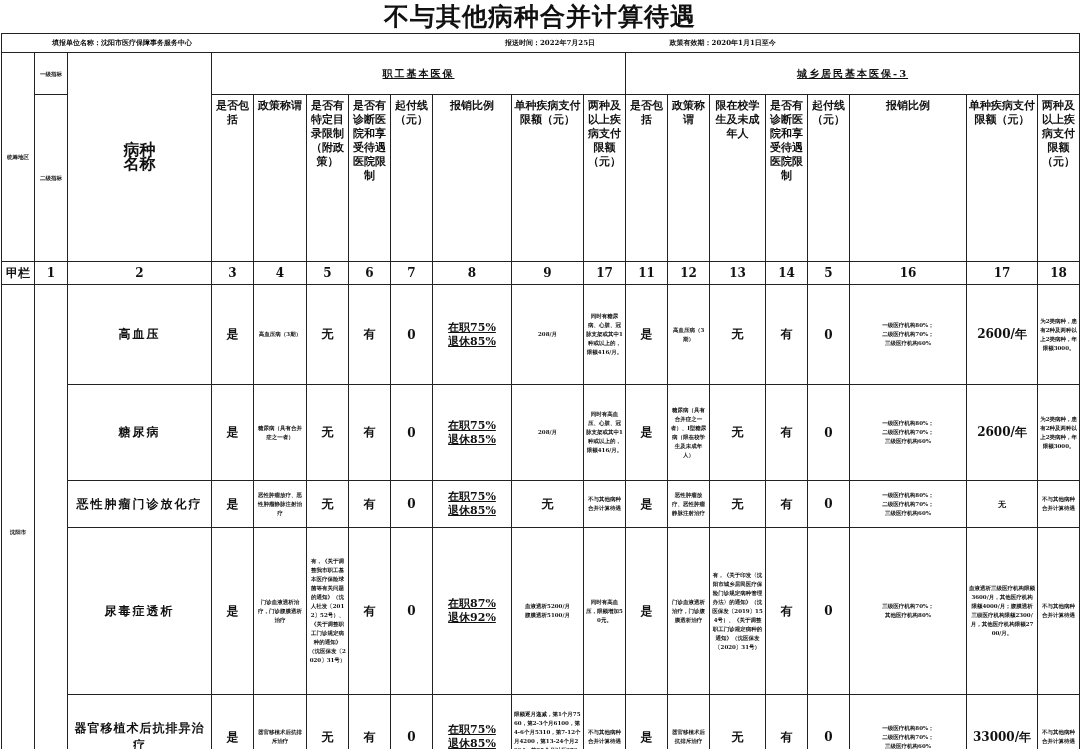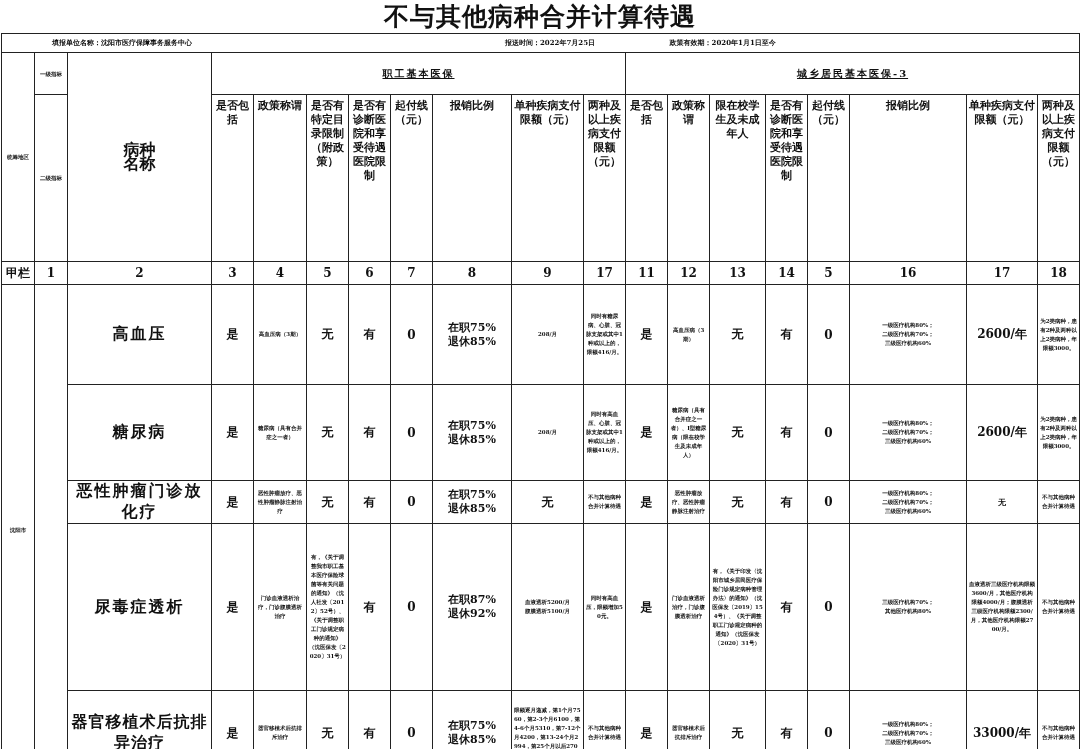--- a/index.html
+++ b/index.html
@@ -10,22 +10,22 @@
   .info td { height:18px; font-size:7px; }
   .info .l { text-align:left; padding-left:50px; border-right:none; }
   .info .m { border-left:none; border-right:none; }
   .info .r { border-left:none; text-align:left; }
   .grp { font-size:10px; height:41px; letter-spacing:2px;text-decoration:underline; }
   .tiny { font-size:5.5px; line-height:8px; font-weight:bold; }
   .hdr { font-size:11px; line-height:14px; vertical-align:top !important; padding-top:4px !important; }
   .num td { font-size:12px; height:22px; }
   .big { font-size:12px; }
   .xs { font-size:5.5px; line-height:9px; }
-  .name { font-size:16px; letter-spacing:2px; }
-  .rate { font-size:11px; line-height:14px; }
+  .name { font-size:12px; letter-spacing:2px; }
+  .rate { font-size:11px; line-height:14px;text-decoration:underline; }
   .lim { font-size:12px; }
 </style>
 </head>
 <body>
 
 <div class="title">不与其他病种合并计算待遇</div>
 
 <table class="grid">
   <colgroup>
     <col style="width:33px">
@@ -148,21 +148,21 @@
     <td class="big">无</td>
     <td class="big">有</td>
     <td class="big">0</td>
     <td class="xs" style="white-space:pre-line">一级医疗机构80%；
 二级医疗机构70%；
 三级医疗机构60%</td>
     <td class="lim">2600/年</td>
     <td class="xs">为2类病种，患有2种及两种以上2类病种，年限额3000。</td>
   </tr>
 
-  <tr style="height:31px">
+  <tr style="height:47px">
     <td class="name">恶性肿瘤门诊放化疗</td>
     <td class="big">是</td>
     <td class="xs">恶性肿瘤放疗、恶性肿瘤静脉注射治疗</td>
     <td class="big">无</td>
     <td class="big">有</td>
     <td class="big">0</td>
     <td class="rate" style="white-space:pre-line">在职75%
 退休85%</td>
     <td class="big">无</td>
     <td class="xs">不与其他病种合并计算待遇</td>

